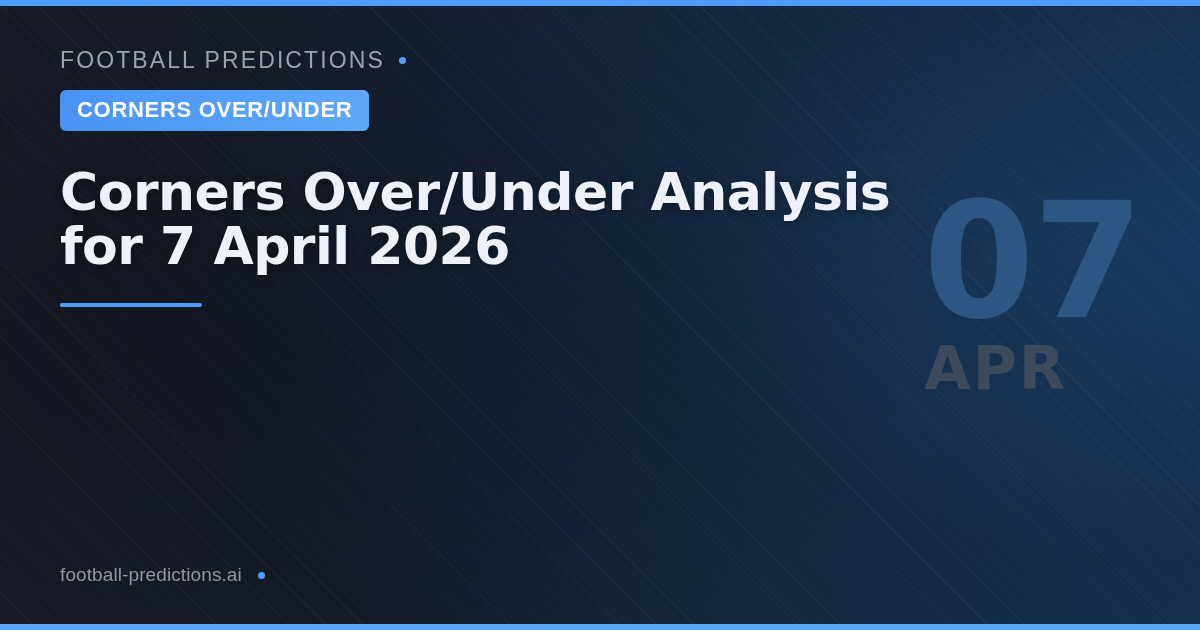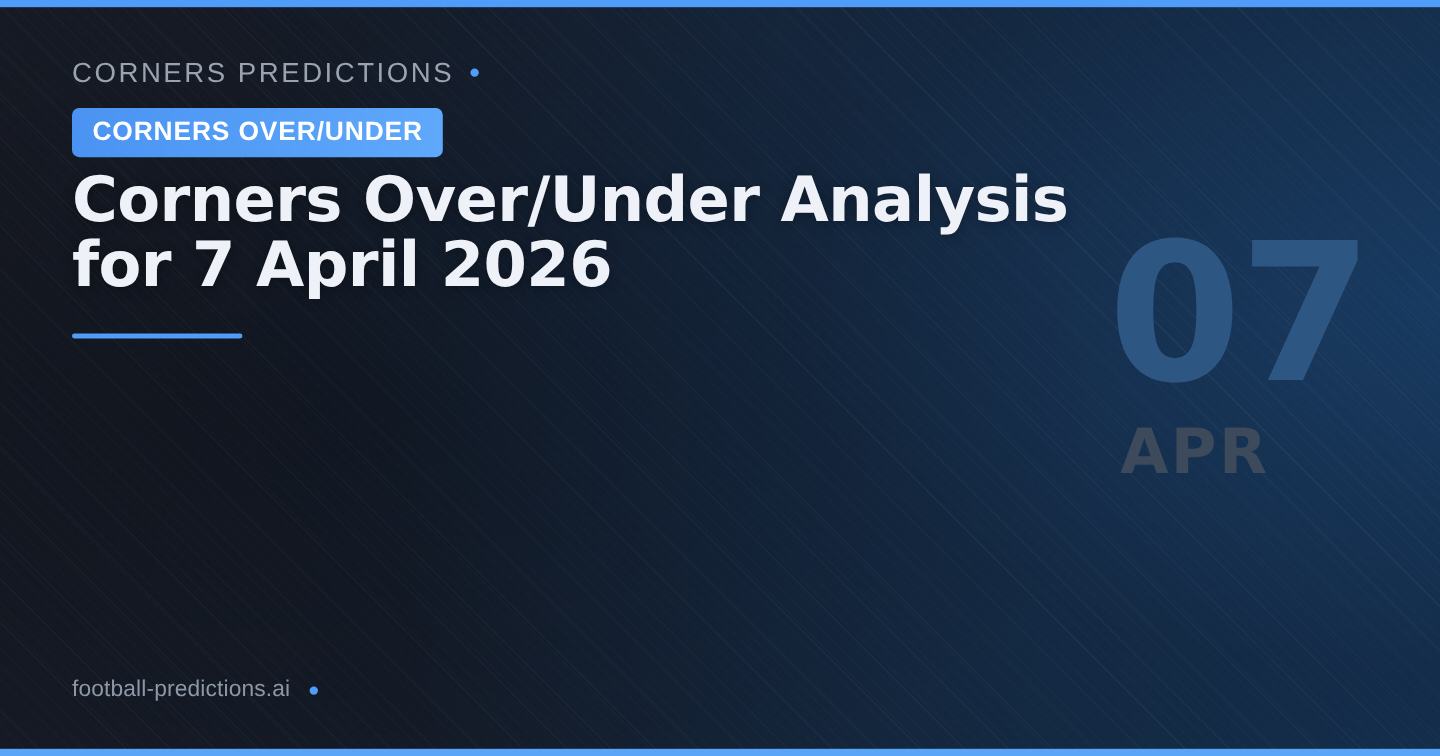--- a/index.html
+++ b/index.html
@@ -80,26 +80,26 @@
     font-size:160px;
     font-weight:700;
     letter-spacing:-2px;
     color:#2d5682;
     line-height:0.82;
     display:block;
     text-align:right;
   }
   .date-month {
     font-family:"DejaVu Sans", sans-serif;
-    font-size:52px;
+    font-size:60px;
     font-weight:700;
     letter-spacing:2px;
     color:#3c4a5c;
     display:block;
-    margin-top:24px;
+    margin-top:11px;
     margin-right:74px;
     text-align:center;
   }
 
   
   .content {
     position:absolute;
     left:60px;
     top:44px;
     width:900px;
@@ -134,21 +134,21 @@
     background:linear-gradient(95deg, #4a93f2 0%, #5fa8fb 100%);
     color:#ffffff;
     font-size:22px;
     font-weight:700;
     letter-spacing:0.7px;
     line-height:1;
     white-space:nowrap;
   }
 
   .headline {
-    margin-top:9px;
+    margin-top:34px;
     font-family:"DejaVu Sans", sans-serif;
     font-size:52px;
     font-weight:700;
     line-height:1.04;
     letter-spacing:-0.5px;
     color:#eef2f8;
     max-width:890px;
     text-shadow:0 2px 10px rgba(0,0,0,0.30);
   }
 
@@ -203,21 +203,21 @@
   <div class="bottom-bar"></div>
 
   <div class="date-watermark">
     <span class="date-day">07</span>
     <span class="date-month">APR</span>
   </div>
 
   <div class="content">
 
     <div class="eyebrow-row">
-      <span class="eyebrow">CORNERS PREDICTIONS</span>
+      <span class="eyebrow">FOOTBALL PREDICTIONS</span>
       <span class="eyebrow-dot"></span>
     </div>
 
     <div class="badge">CORNERS OVER/UNDER</div>
 
     <h1 class="headline">Corners Over/Under Analysis for 7 April 2026</h1>
 
     <div class="accent-rule"></div>
 
   </div>

